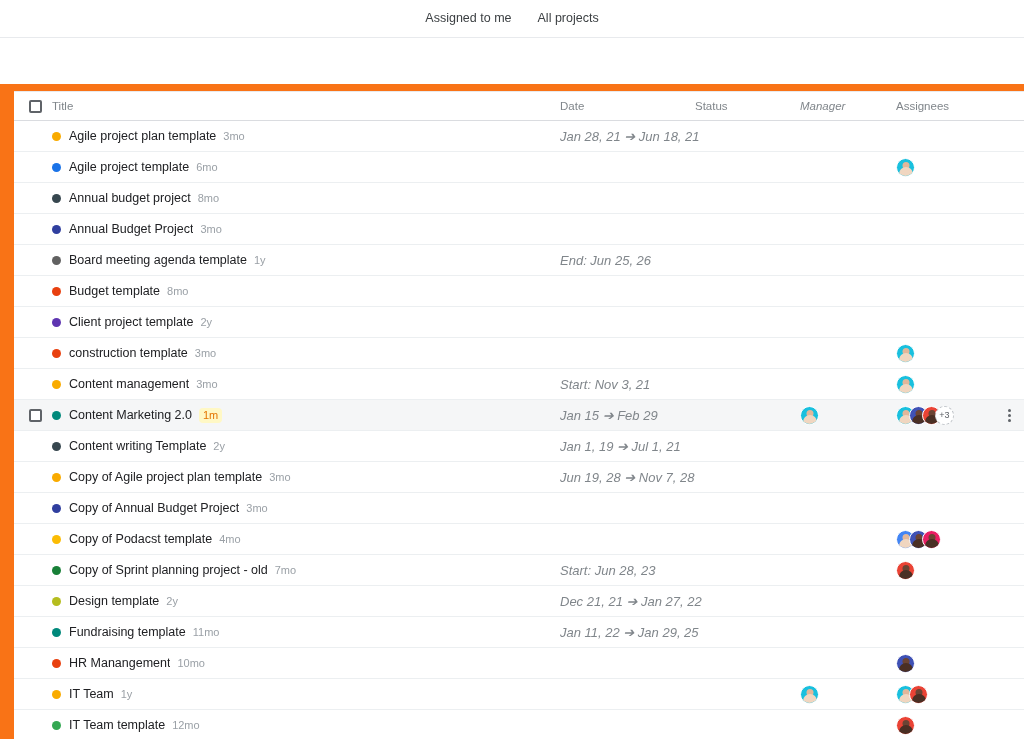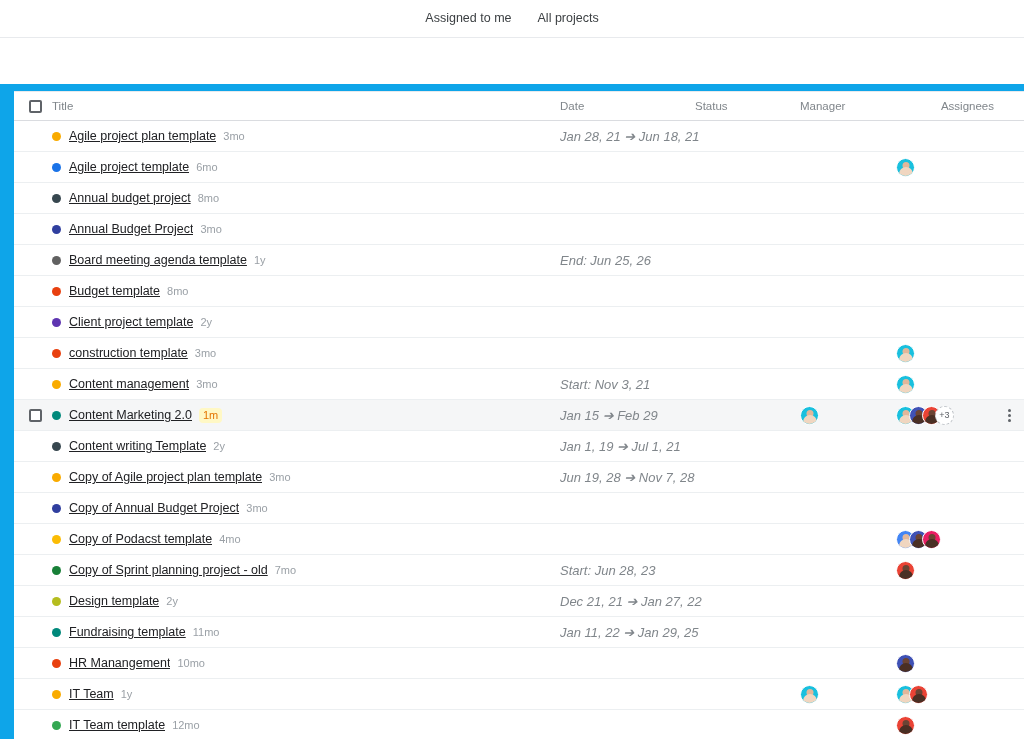--- a/index.html
+++ b/index.html
@@ -37,21 +37,21 @@
     height: 2px;
     background: #202124;
   }
 
   
   .band {
     background: #ffffff;
     height: 46px;
   }
   .gray-wrap {
-    background: #0ea5e9;
+    background: #f97316;
     padding: 7px 0 0 14px;
     height: 655px;
   }
 
   
   .card {
     background: #ffffff;
     height: 648px;
     overflow: hidden;
     border-top: 1px solid #e8eaed;
@@ -70,22 +70,22 @@
     height: 29px;
     border-bottom: 1px solid #dadce0;
   }
   .row.selected { background: #f5f6f7; }
 
   
   .c-check { width: 26px; flex: 0 0 26px; display: flex; align-items: center; justify-content: center; }
   .c-title { flex: 1 1 auto; display: flex; align-items: center; min-width: 0; padding-left: 4px; }
   .c-date  { width: 135px; flex: 0 0 135px; margin-left: 48px; }
   .c-status{ width: 105px; flex: 0 0 105px; }
-  .c-mgr   { width: 96px;  flex: 0 0 96px; }
-  .c-asg   { width: 98px;  flex: 0 0 98px; text-align: right; }
+  .c-mgr   { width: 96px;  flex: 0 0 96px; font-style: italic; }
+  .c-asg   { width: 98px;  flex: 0 0 98px; }
   .c-menu  { width: 30px;  flex: 0 0 30px; display: flex; align-items: center; justify-content: center; }
 
   .hdr-label {
     font-size: 11.5px;
     color: #80868b;
     font-weight: 400;
   }
 
   
   .cbox {
@@ -103,21 +103,20 @@
     border-radius: 50%;
     flex: 0 0 9px;
     margin-right: 8px;
   }
   .title-text {
     color: #202124;
     font-size: 12.5px;
     white-space: nowrap;
     overflow: hidden;
     text-overflow: ellipsis;
-    text-decoration: underline;
   }
   .age {
     color: #9aa0a6;
     font-size: 11px;
     margin-left: 7px;
     white-space: nowrap;
   }
   .age.badge {
     background: #fff8c5;
     color: #e37400;

